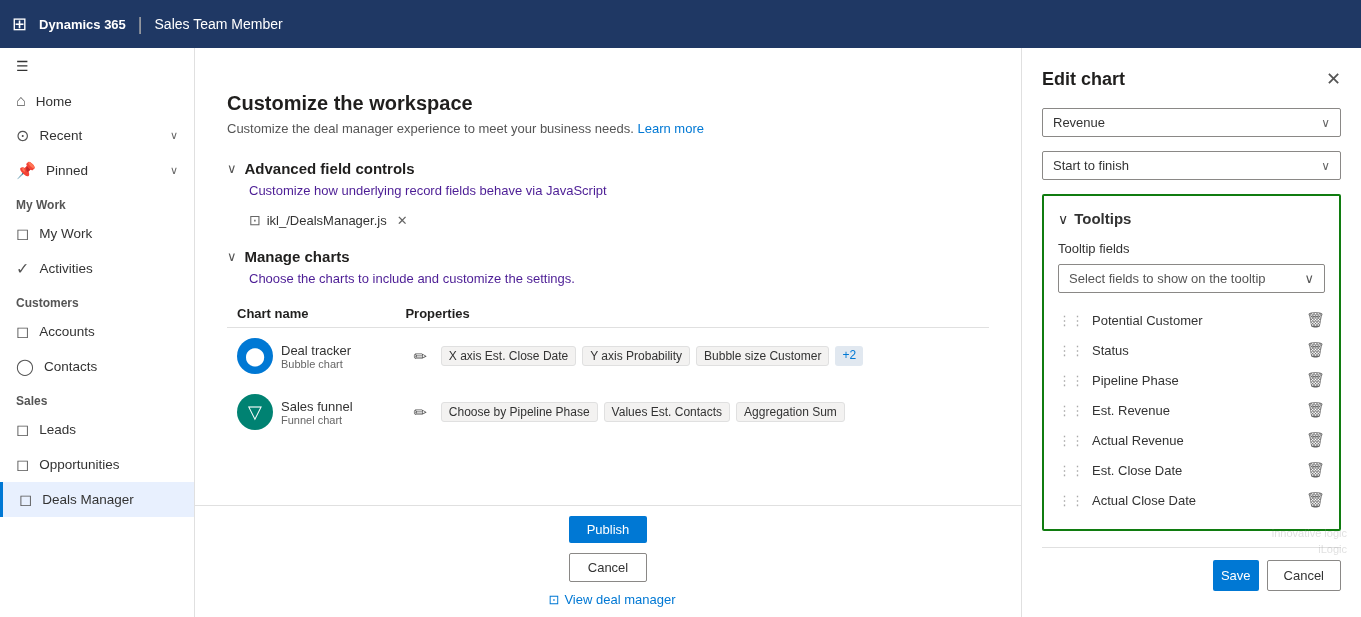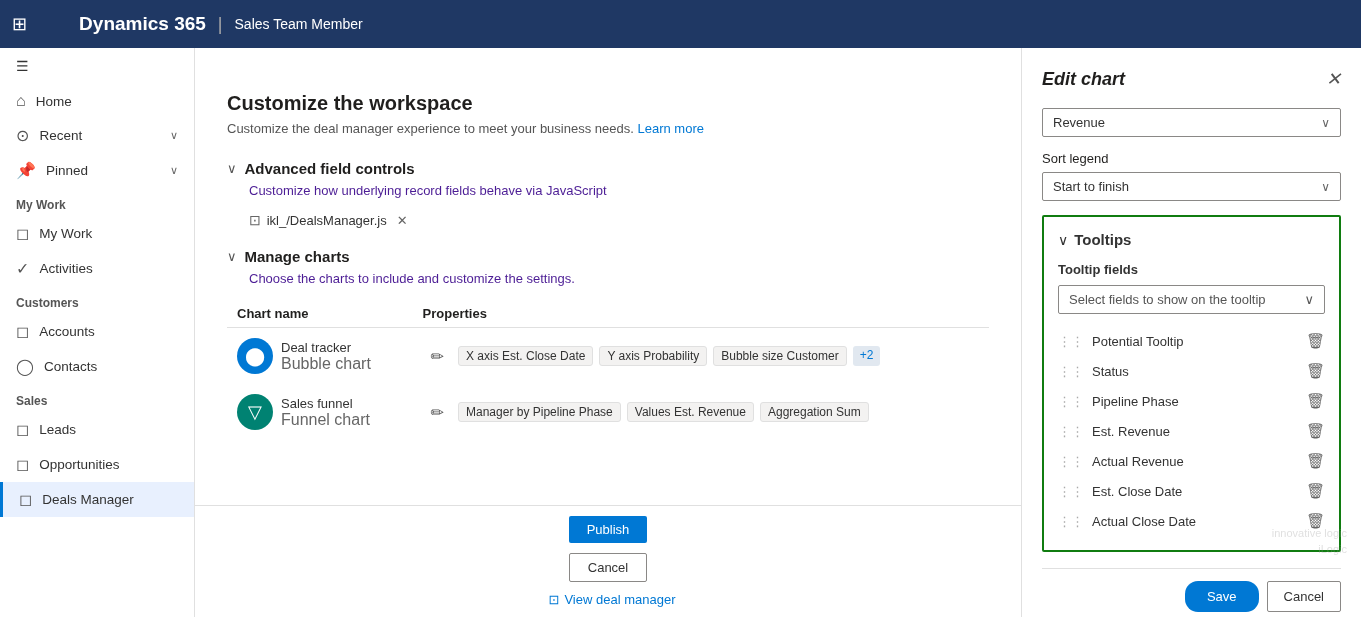--- a/index.html
+++ b/index.html
@@ -5,21 +5,21 @@
     * { box-sizing: border-box; margin: 0; padding: 0; }
     body { font-family: 'Segoe UI', sans-serif; font-size: 14px; color: #333; display: flex; height: 617px; overflow: hidden; background: #f3f2f1; }
 
     
     .topbar {
       position: fixed; top: 0; left: 0; right: 0; height: 48px;
       background: #1f3864; display: flex; align-items: center; z-index: 100;
       padding: 0 12px; gap: 12px;
     }
     .topbar-grid { color: white; font-size: 18px; cursor: pointer; }
-    .topbar-title { color: white; font-weight: 600; font-size: 19px; margin-left: 40px; }
+    .topbar-title { color: white; font-weight: 600; font-size: 13px; }
     .topbar-sep { color: #aaa; font-size: 18px; }
     .topbar-app { color: white; font-size: 14px; }
 
     
     .sidebar {
       width: 195px; min-width: 195px; background: #fff;
       border-right: 1px solid #e0e0e0;
       margin-top: 48px; height: calc(617px - 48px);
       overflow-y: auto; flex-shrink: 0;
     }
@@ -73,21 +73,21 @@
     .charts-table td { padding: 10px 10px; vertical-align: middle; font-size: 13px; }
     .chart-icon {
       width: 36px; height: 36px; border-radius: 50%;
       display: flex; align-items: center; justify-content: center;
       font-size: 18px; margin-right: 8px;
     }
     .chart-icon.blue { background: #0078d4; color: white; }
     .chart-icon.teal { background: #008272; color: white; }
     .chart-name-cell { display: flex; align-items: center; }
     .chart-name-text .name { font-weight: 500; }
-    .chart-name-text .subtype { font-size: 16px; color: #666; }
+    .chart-name-text .subtype { font-size: 11px; color: #666; }
     .chart-edit { color: #555; cursor: pointer; font-size: 16px; padding: 4px 8px; }
     .chart-props { display: flex; gap: 6px; flex-wrap: wrap; }
     .prop-tag {
       background: #f3f2f1; border: 1px solid #e0e0e0;
       border-radius: 3px; padding: 2px 7px; font-size: 12px; color: #333;
     }
     .prop-more { background: #e1e8f0; border-radius: 3px; padding: 2px 7px; font-size: 12px; color: #0078d4; }
 
     
     .bottom-bar {
@@ -112,63 +112,62 @@
       width: 340px; min-width: 340px; background: #fff;
       border-left: 1px solid #e0e0e0;
       margin-top: 48px; height: calc(617px - 48px);
       overflow-y: auto; flex-shrink: 0;
       padding: 20px 20px;
       position: relative;
     }
     .edit-panel-header {
       display: flex; justify-content: space-between; align-items: center;
       margin-bottom: 18px;
-      font-style: italic;
     }
     .edit-panel-title { font-size: 18px; font-weight: 600; color: #201f1e; }
     .edit-panel-close { cursor: pointer; font-size: 18px; color: #555; }
     .panel-label { font-size: 13px; color: #201f1e; margin-bottom: 6px; font-weight: 400; }
     .panel-select {
       width: 100%; border: 1px solid #8a8886; border-radius: 2px;
       padding: 6px 10px; font-size: 13px; background: white;
       display: flex; align-items: center; justify-content: space-between;
       cursor: pointer; margin-bottom: 14px; gap: 35px;
     }
     .panel-select .chevron { color: #666; font-size: 12px; }
 
     .tooltip-section {
       border: 2px solid #107c10; border-radius: 2px; padding: 14px;
       margin-top: 4px;
     }
     .tooltip-section-header {
       display: flex; align-items: center; gap: 6px; margin-bottom: 14px;
     }
     .tooltip-section-title { font-size: 15px; font-weight: 600; }
-    .tooltip-fields-label { font-size: 13px; margin-bottom: 8px; font-weight: 700; }
+    .tooltip-fields-label { font-size: 13px; margin-bottom: 8px; font-weight: 400; }
     .tooltip-select {
       width: 100%; border: 1px solid #8a8886; border-radius: 2px;
       padding: 6px 10px; font-size: 13px; background: white;
       display: flex; align-items: center; justify-content: space-between;
       cursor: pointer; margin-bottom: 12px; color: #555;
     }
     .tooltip-field-item {
       display: flex; align-items: center; padding: 6px 0;
       border-bottom: none; font-size: 13px;
     }
     .tooltip-field-item .drag-handle { color: #aaa; margin-right: 8px; font-size: 13px; cursor: grab; }
     .tooltip-field-item .field-name { flex: 1; }
     .tooltip-field-item .delete-icon { color: #666; cursor: pointer; font-size: 15px; }
 
     .panel-footer {
       display: flex; justify-content: flex-end; gap: 8px;
       margin-top: 16px; padding-top: 12px; border-top: 1px solid #e0e0e0;
     }
     .btn-panel-save {
       background: #0078d4; color: white; border: none;
-      padding: 7px 22px; border-radius: 13px; cursor: pointer; font-size: 13px;
+      padding: 7px 8px; border-radius: 2px; cursor: pointer; font-size: 13px;
     }
     .btn-panel-cancel {
       background: white; color: #333; border: 1px solid #8a8886;
       padding: 7px 16px; border-radius: 2px; cursor: pointer; font-size: 13px;
     }
 
     .watermark {
       position: absolute; bottom: 60px; right: 14px;
       opacity: 0.3; font-size: 11px; color: #999; text-align: right; line-height: 1.4;
     }
@@ -296,22 +295,22 @@
             <div class="chart-name-text">
               <div class="name">Sales funnel</div>
               <div class="subtype">Funnel chart</div>
             </div>
           </div>
         </td>
         <td>
           <div style="display:flex;align-items:center;gap:6px;">
             <span class="chart-edit">✏</span>
             <div class="chart-props">
-              <span class="prop-tag">Manager by Pipeline Phase</span>
-              <span class="prop-tag">Values Est. Revenue</span>
+              <span class="prop-tag">Choose by Pipeline Phase</span>
+              <span class="prop-tag">Values Est. Contacts</span>
               <span class="prop-tag">Aggregation Sum</span>
             </div>
           </div>
         </td>
       </tr>
     </tbody>
   </table>
 </div>
 
 <div class="bottom-bar">
@@ -327,42 +326,41 @@
   <div class="edit-panel-header">
     <span class="edit-panel-title">Edit chart</span>
     <span class="edit-panel-close">✕</span>
   </div>
 
   <div class="panel-select">
     <span>Revenue</span>
     <span class="chevron">∨</span>
   </div>
 
-  <div class="panel-label">Sort legend</div>
   <div class="panel-select">
     <span>Start to finish</span>
     <span class="chevron">∨</span>
   </div>
 
   <div class="tooltip-section">
     <div class="tooltip-section-header">
       <span>∨</span>
       <span class="tooltip-section-title">Tooltips</span>
     </div>
 
     <div class="tooltip-fields-label">Tooltip fields</div>
     <div class="tooltip-select">
       <span>Select fields to show on the tooltip</span>
       <span class="chevron">∨</span>
     </div>
 
     <div>
       <div class="tooltip-field-item">
         <span class="drag-handle">⋮⋮</span>
-        <span class="field-name">Potential Tooltip</span>
+        <span class="field-name">Potential Customer</span>
         <span class="delete-icon">🗑</span>
       </div>
       <div class="tooltip-field-item">
         <span class="drag-handle">⋮⋮</span>
         <span class="field-name">Status</span>
         <span class="delete-icon">🗑</span>
       </div>
       <div class="tooltip-field-item">
         <span class="drag-handle">⋮⋮</span>
         <span class="field-name">Pipeline Phase</span>

